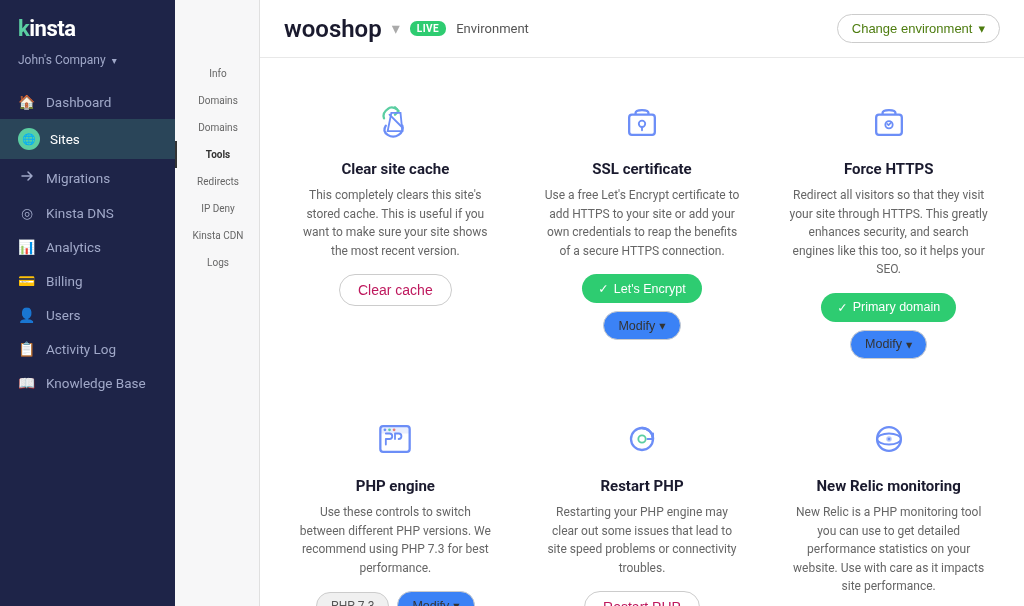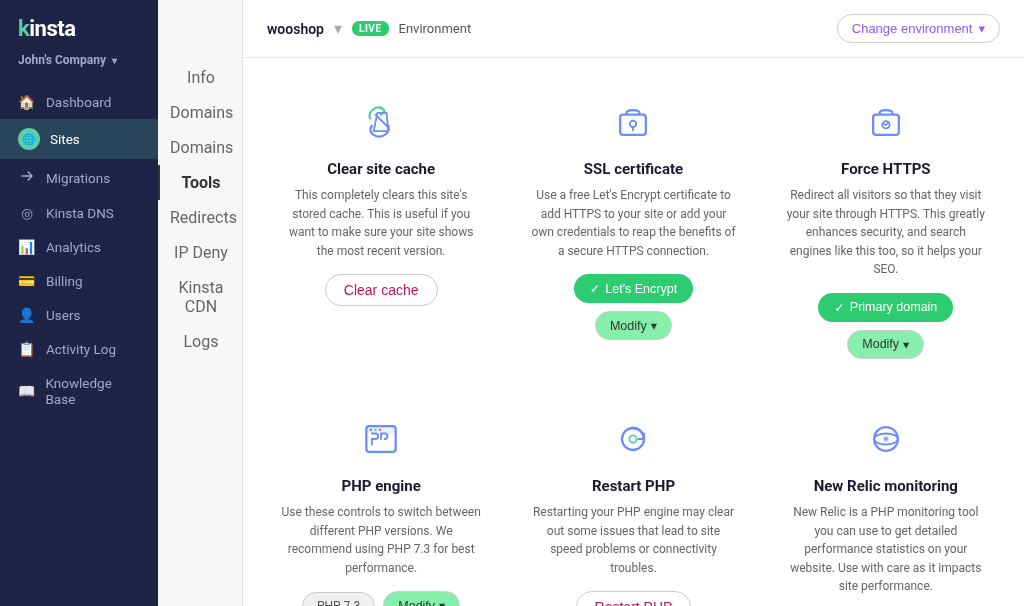--- a/index.html
+++ b/index.html
@@ -1,20 +1,20 @@
 <!DOCTYPE html>
 <html><head>
   <meta charset="utf-8">
   <style>
     * { box-sizing: border-box; margin: 0; padding: 0; }
     body { font-family: -apple-system, BlinkMacSystemFont, 'Segoe UI', Roboto, sans-serif; background: #f0f0f0; display: flex; height: 606px; width: 1024px; overflow: hidden; }
 
     
     .sidebar {
-      width: 158px;
+      width: 175px;
       background: #1e2448;
       color: #fff;
       display: flex;
       flex-direction: column;
       flex-shrink: 0;
       height: 100%;
     }
     .sidebar-logo {
       padding: 16px 18px 8px;
       display: flex;
@@ -27,21 +27,20 @@
       color: #fff;
       letter-spacing: -0.5px;
     }
     .kinsta-logo span { color: #5bcea2; }
     .company-selector {
       padding: 4px 18px 14px;
       display: flex;
       align-items: center;
       gap: 6px;
       cursor: pointer;
-      font-weight: bold;
     }
     .company-name {
       font-size: 12px;
       color: #a0a8c8;
     }
     .chevron-small {
       font-size: 10px;
       color: #a0a8c8;
     }
     .sidebar-nav {
@@ -114,21 +113,21 @@
       width: 85px;
       background: #f7f7f8;
       border-right: 1px solid #e0e0e0;
       display: flex;
       flex-direction: column;
       padding-top: 60px;
       flex-shrink: 0;
     }
     .sub-nav-item {
       padding: 8px 10px;
-      font-size: 16px;
+      font-size: 10px;
       color: #666;
       cursor: pointer;
       text-align: center;
       border-left: 2px solid transparent;
     }
     .sub-nav-item.active {
       color: #333;
       font-weight: 700;
       border-left: 2px solid #333;
     }
@@ -151,21 +150,21 @@
       position: sticky;
       top: 0;
       z-index: 10;
     }
     .site-title-area {
       display: flex;
       align-items: center;
       gap: 10px;
     }
     .site-title {
-      font-size: 14px;
+      font-size: 24px;
       font-weight: 600;
       color: #1a1a2e;
     }
     .env-badge {
       background: #2ecc71;
       color: #fff;
       font-size: 10px;
       font-weight: 700;
       padding: 2px 7px;
       border-radius: 7px;
@@ -176,21 +175,21 @@
       color: #555;
     }
     .change-env-btn {
       display: flex;
       align-items: center;
       gap: 6px;
       border: 1px solid #ccc;
       border-radius: 20px;
       padding: 6px 14px;
       font-size: 13px;
-      color: #8b5cf6;
+      color: #4d7c0f;
       cursor: pointer;
       background: #fff;
     }
 
     
     .cards-container {
       padding: 28px 24px;
       display: grid;
       grid-template-columns: repeat(3, 1fr);
       gap: 28px 24px;
@@ -236,21 +235,21 @@
       border: none;
       border-radius: 20px;
       padding: 7px 16px;
       font-size: 12.5px;
       cursor: pointer;
       display: flex;
       align-items: center;
       gap: 5px;
     }
     .btn-outline {
-      background: #86efac;
+      background: #3b82f6;
       color: #333;
       border: 1.5px solid #ccc;
       border-radius: 20px;
       padding: 6px 14px;
       font-size: 12.5px;
       cursor: pointer;
       display: flex;
       align-items: center;
       gap: 4px;
     }

